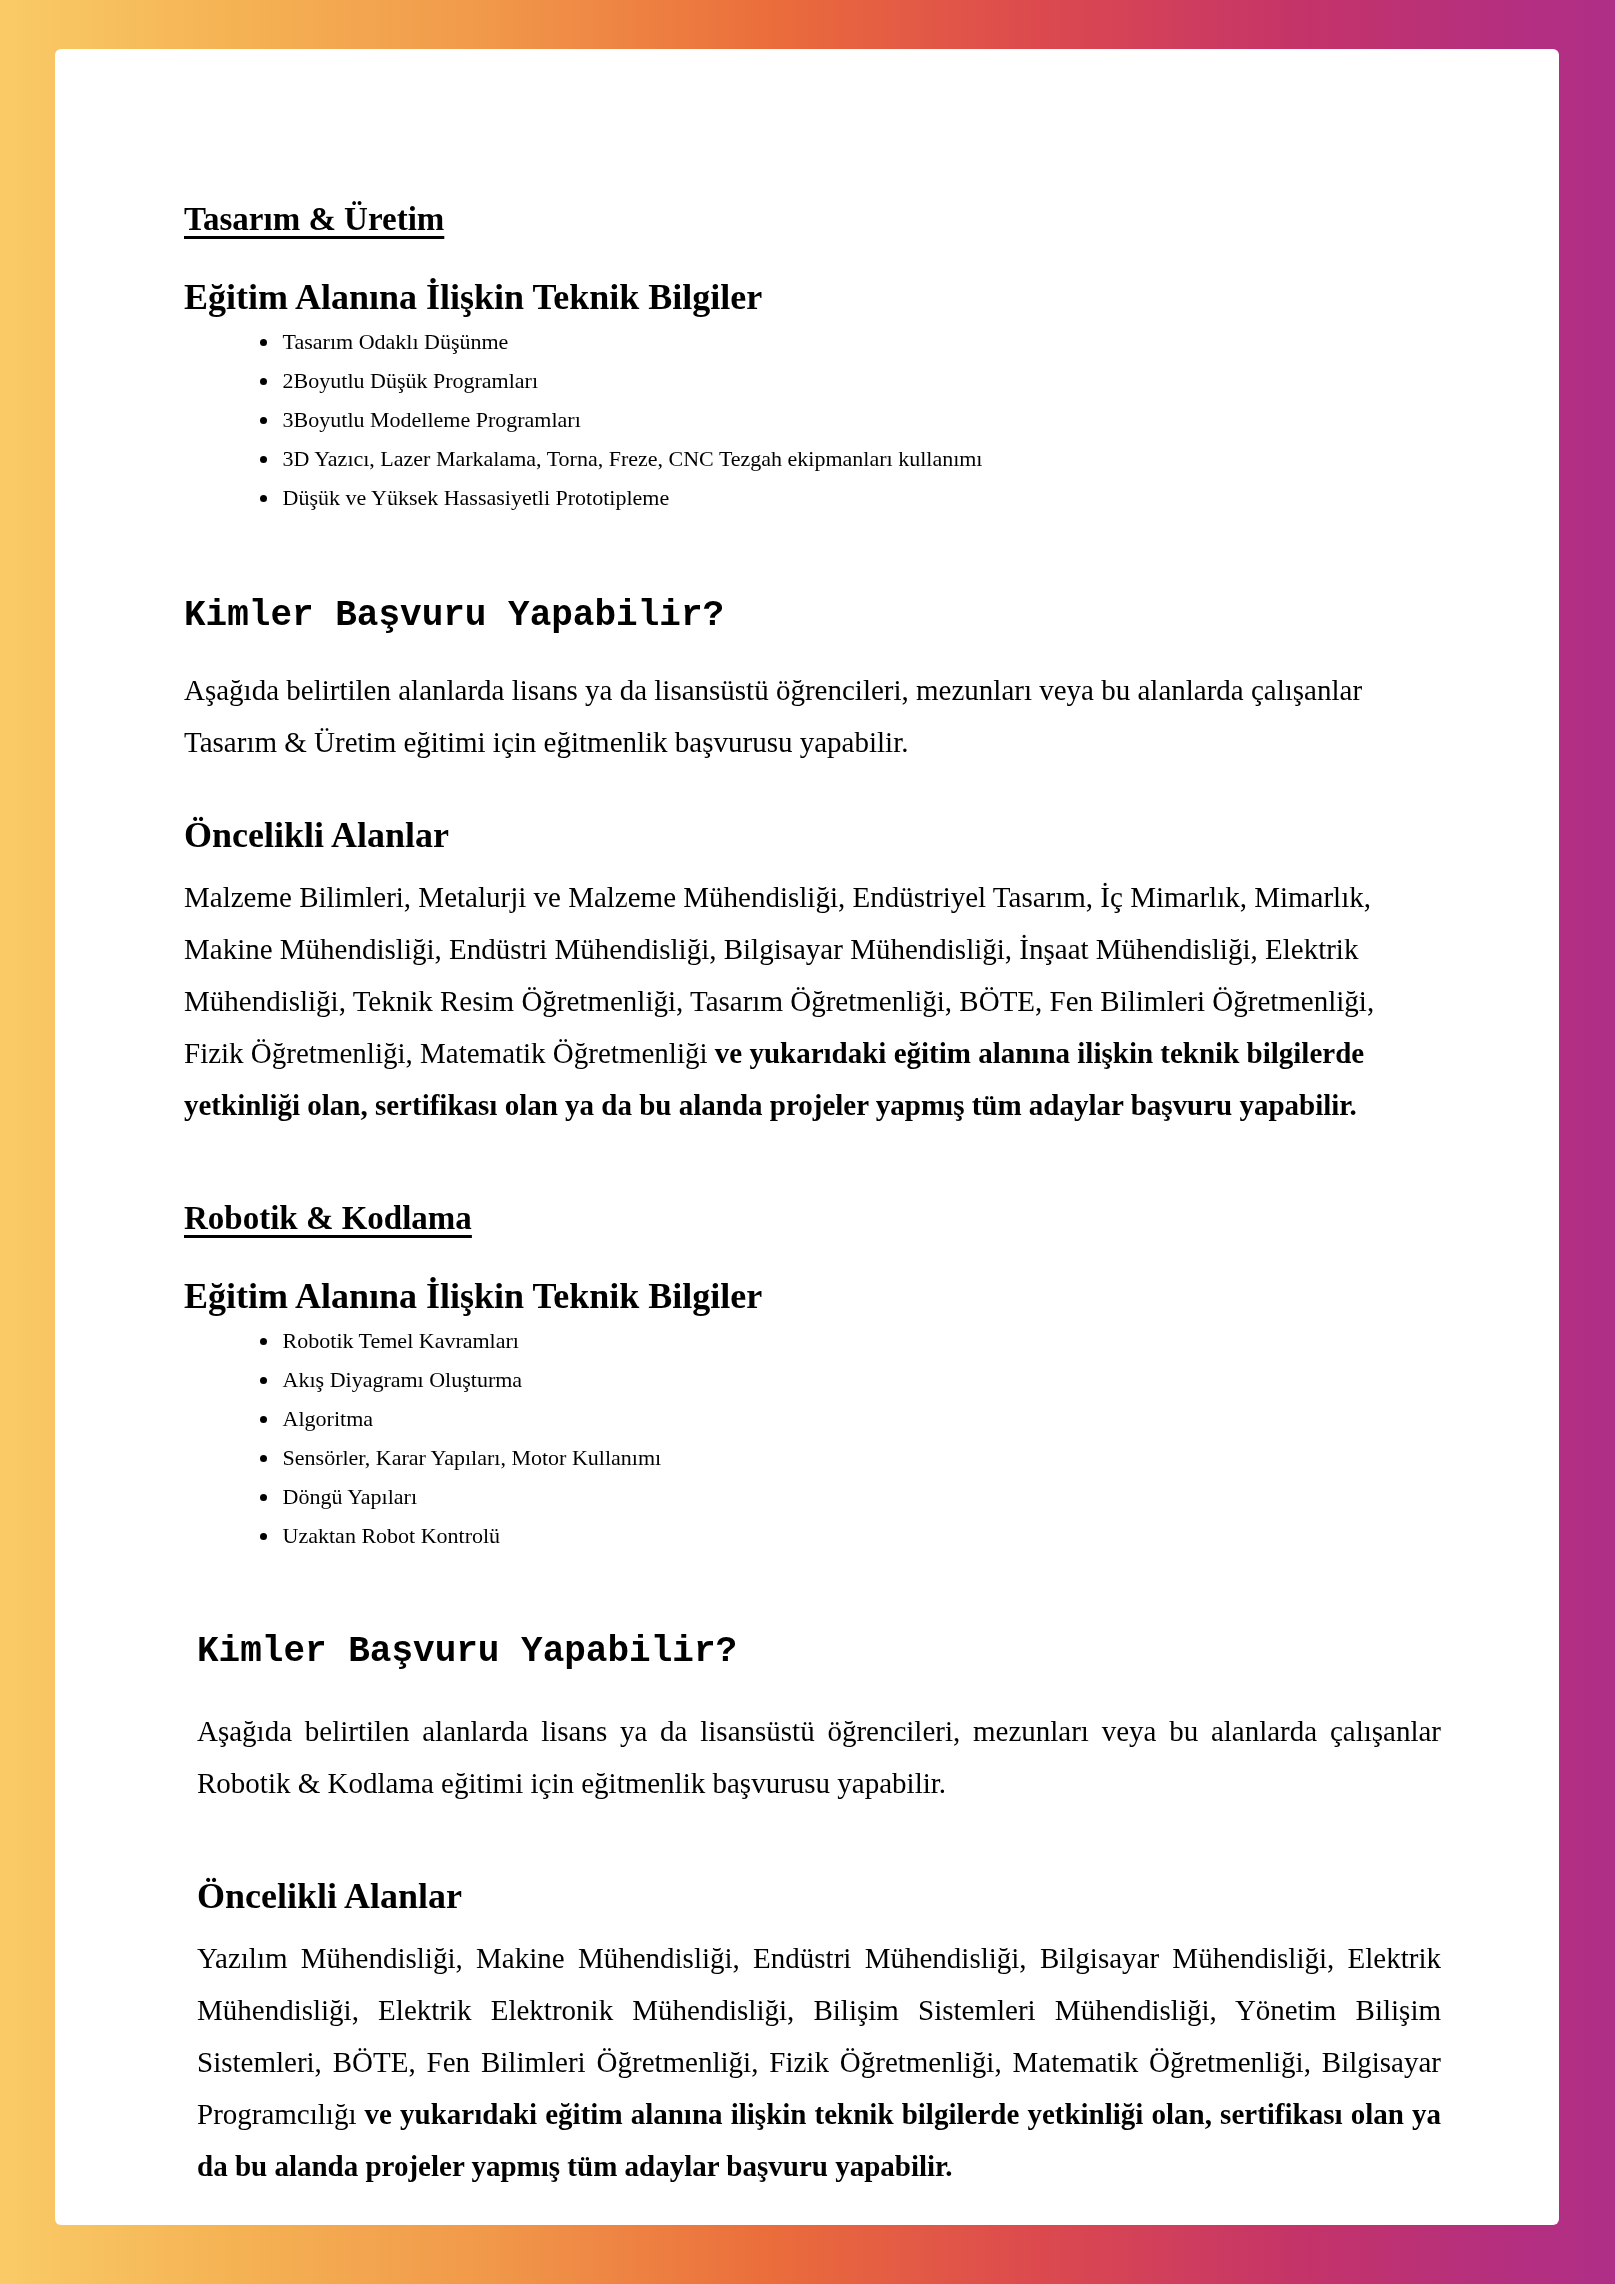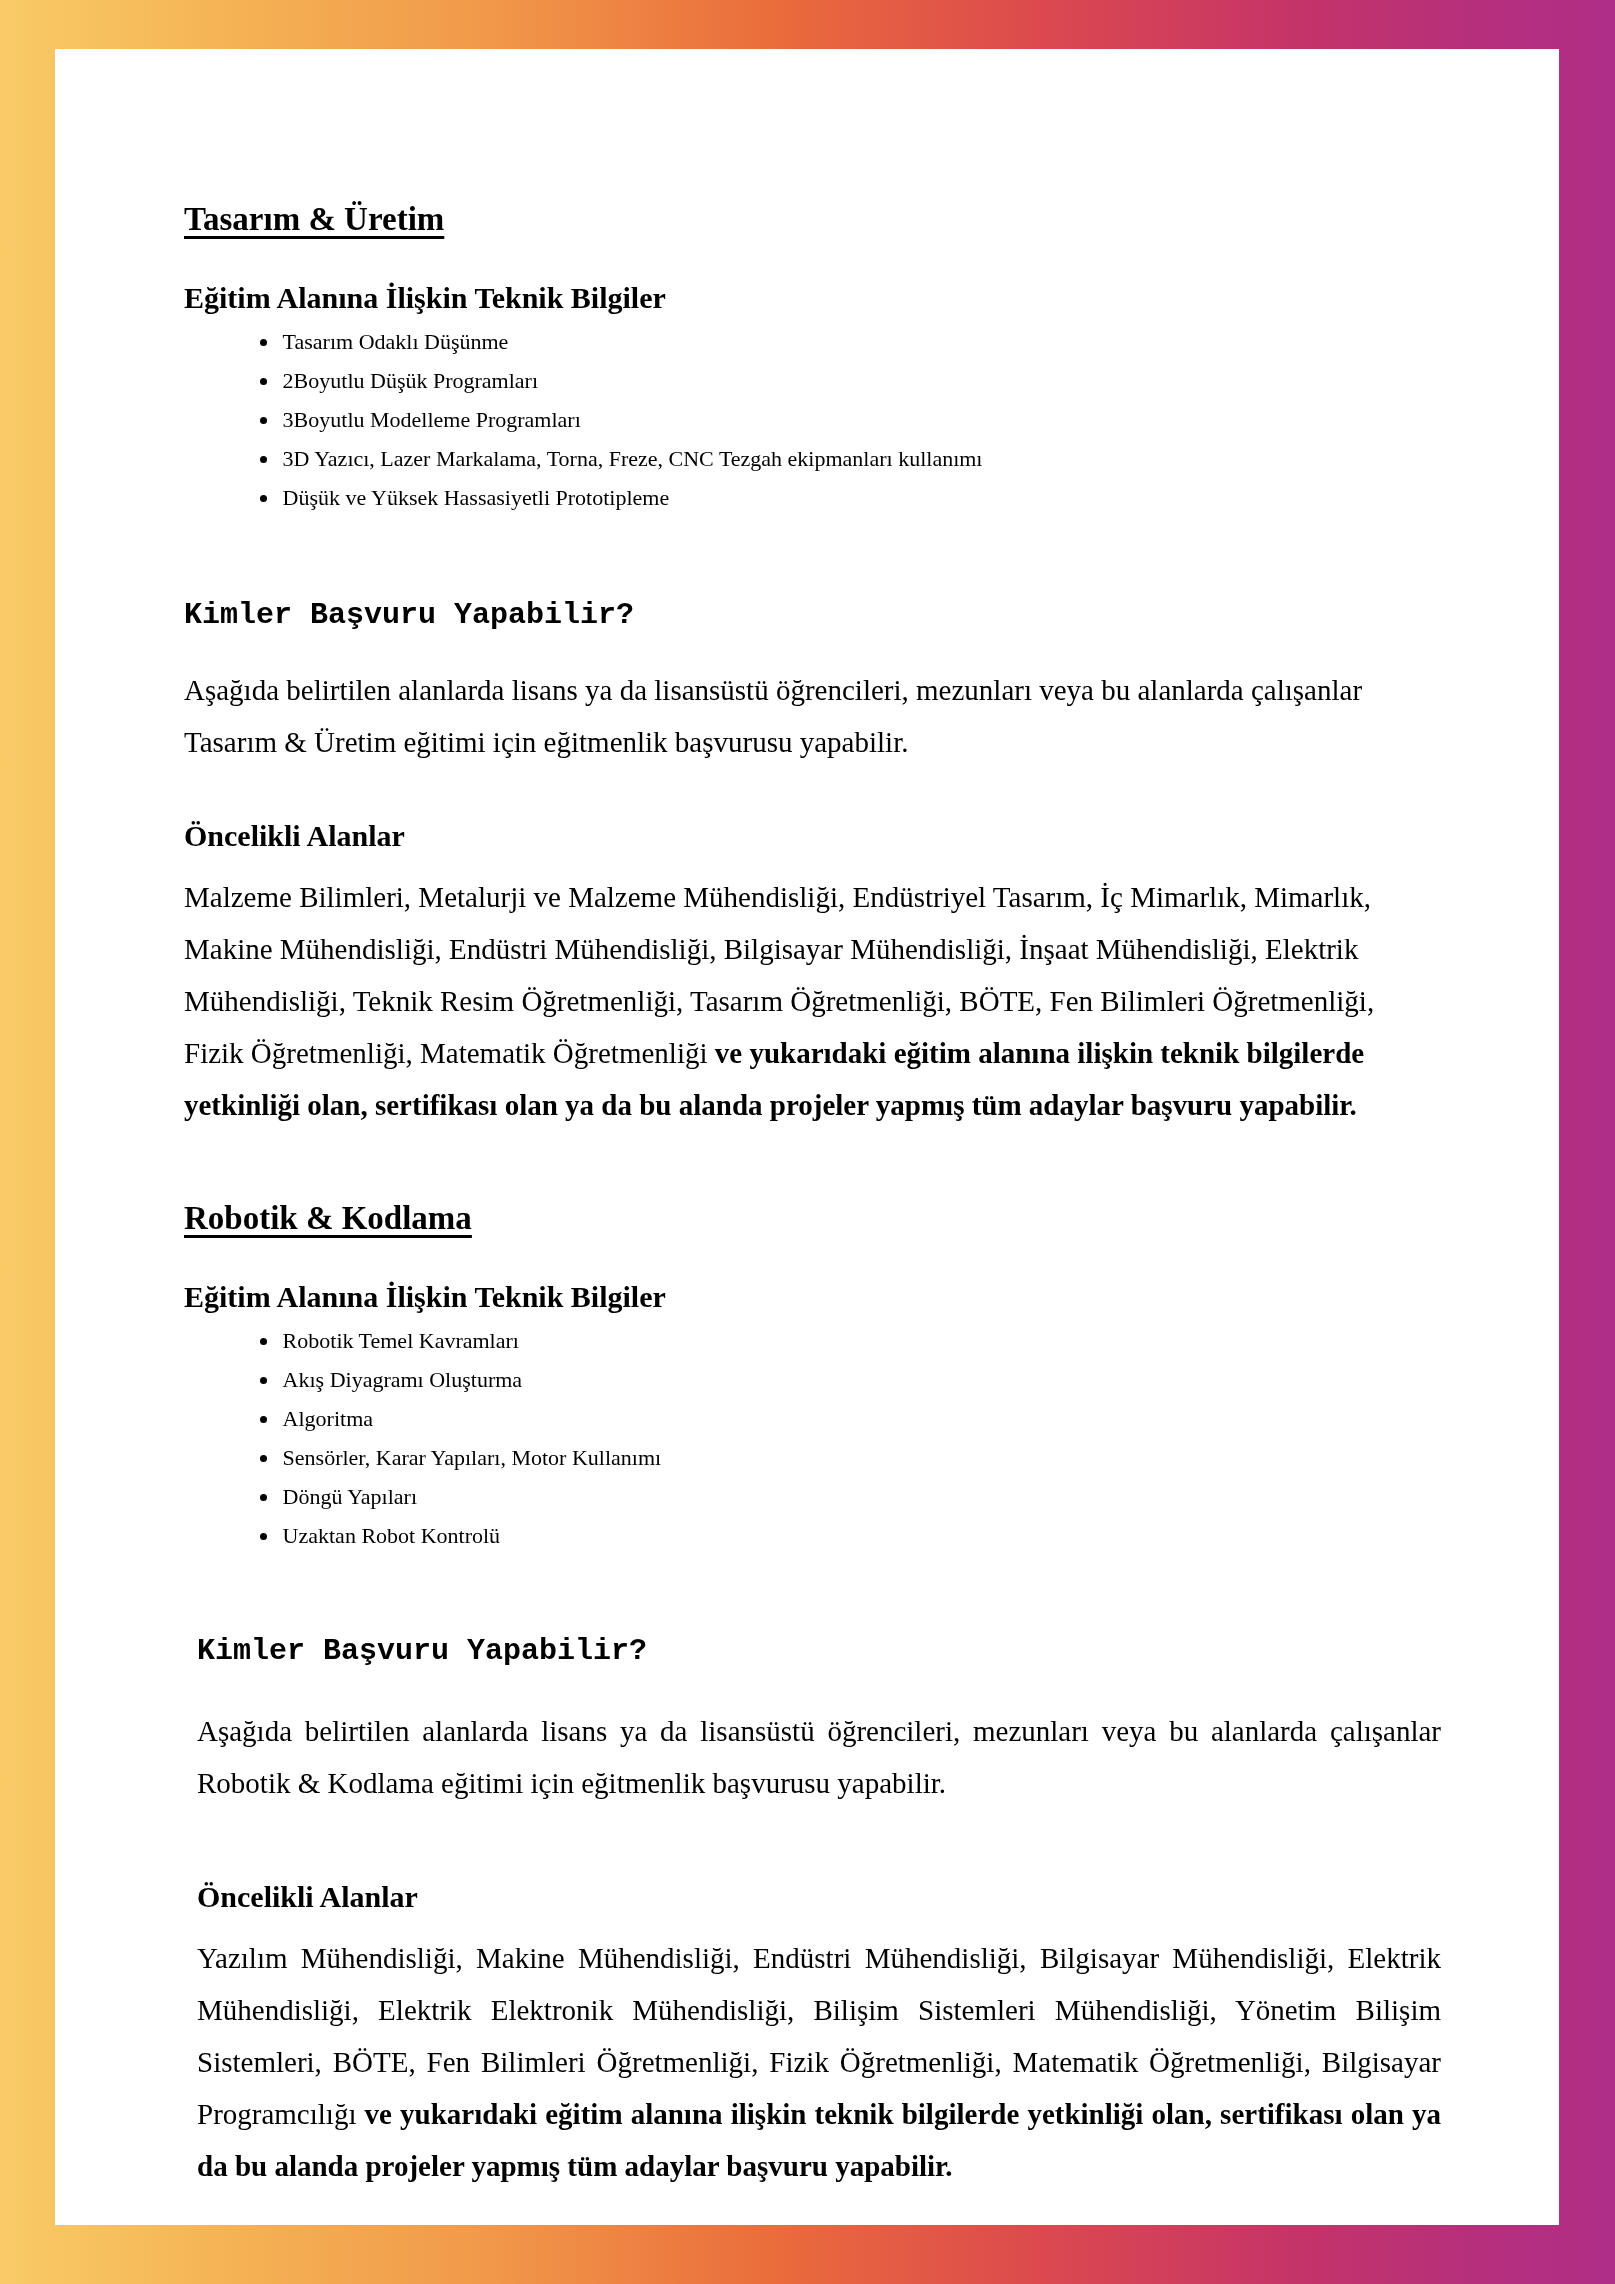--- a/index.html
+++ b/index.html
@@ -14,21 +14,21 @@
     background: linear-gradient(90deg,
       #f9cb67 0%, #f5b354 14%, #f1994a 30%,
       #ea6c3b 48%, #dc4a4e 64%, #c53468 80%,
       #b52f7d 92%, #af2e87 100%);
     overflow: hidden;
   }
   .sheet {
     position: absolute;
     top: 49px; left: 55px; right: 57px; bottom: 59px;
     background: #ffffff;
-    border-radius: 0;
+    border-radius: 6px;
   }
   .content {
     position: absolute;
     top: 0; left: 0; right: 0; bottom: 0;
     padding: 150px 118px 0 129px;
     color: #000000;
     font-size: 29px;
     line-height: 39px;
   }
   .doc-title {
@@ -36,21 +36,21 @@
     font-size: 33px;
     line-height: 40px;
     font-weight: bold;
     text-decoration: underline;
     text-decoration-thickness: 2.6px;
     text-underline-offset: 5.9px;
   }
   .doc-title.second { margin-top: 67px; }
   .section-heading {
     margin: 39px 0 0 0;
-    font-size: 30px;
+    font-size: 36px;
     line-height: 39px;
     font-weight: bold;
   }
   .bullet-list {
     margin: 5.2px 0 0 0;
     padding: 0 0 0 96px;
     list-style: disc outside;
   }
   .bullet-list li {
     margin: 0;

